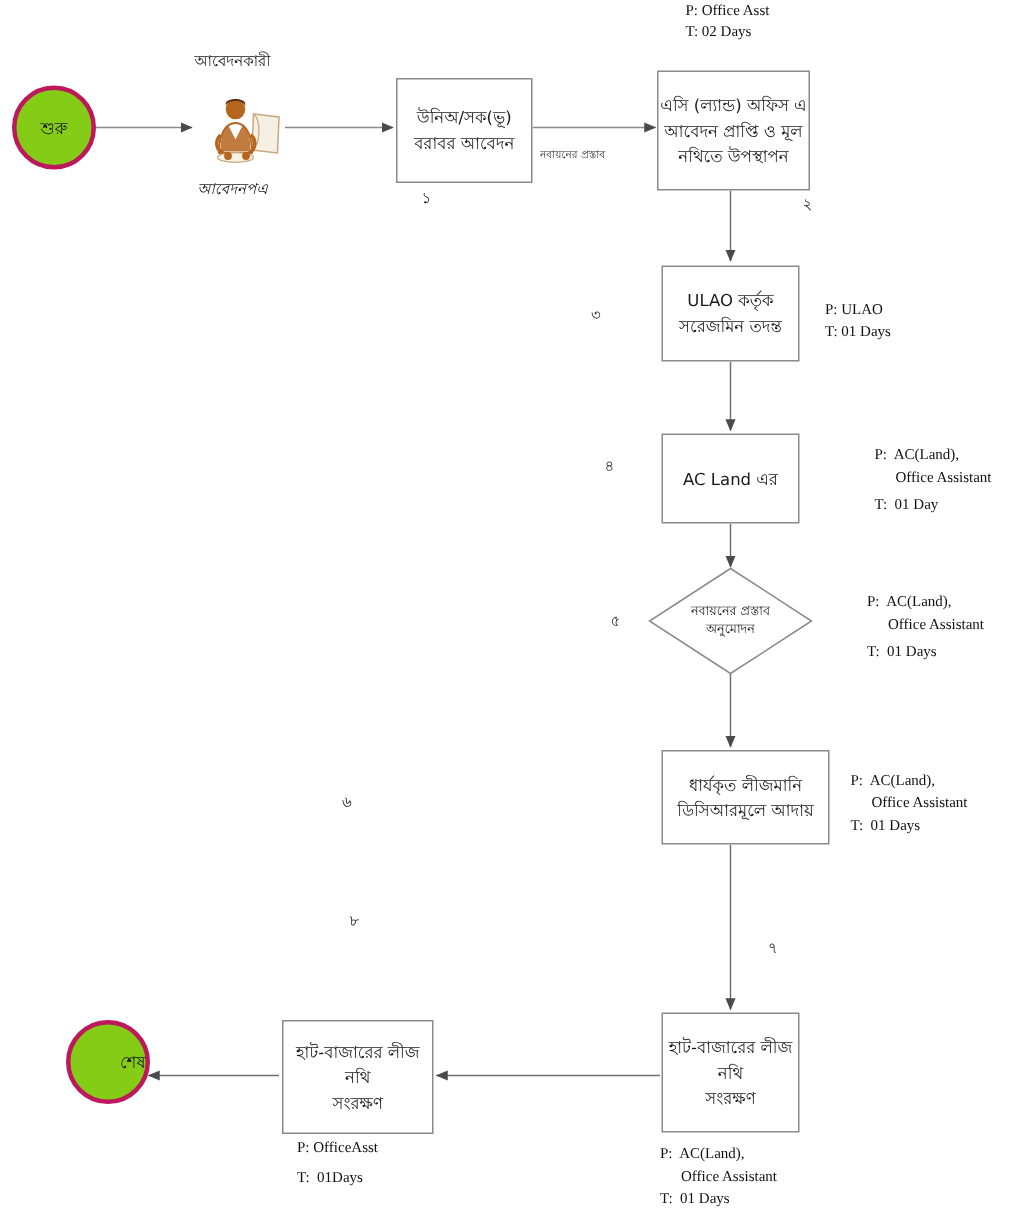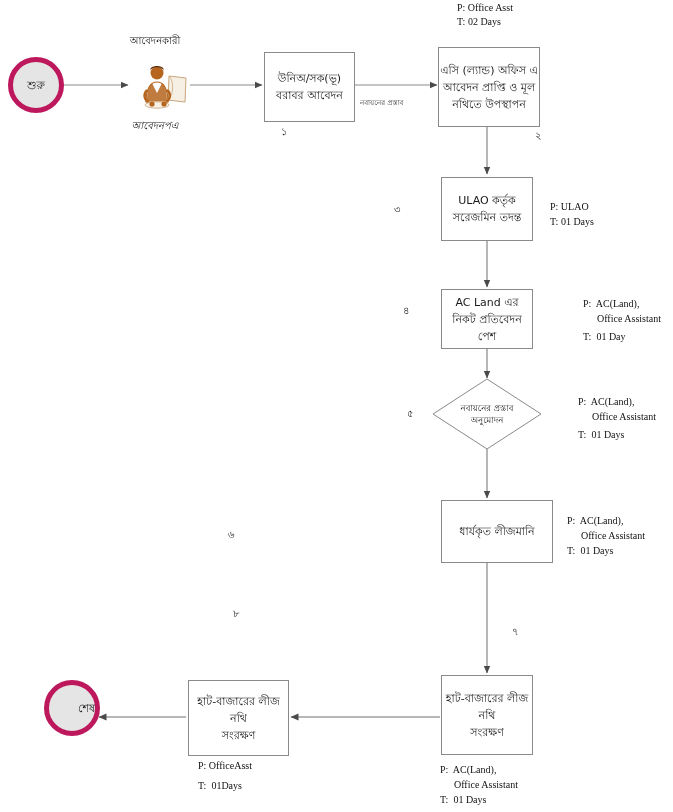--- a/index.html
+++ b/index.html
@@ -38,23 +38,23 @@
     color: #1a1a1a;
     letter-spacing: 0px;
   }
   .bn-sm {
     font-family: "DejaVu Sans", "Liberation Sans", sans-serif;
     font-size: 8.5px;
     line-height: 12px;
     color: #1a1a1a;
   }
   .ellipse {
-    border: 5px solid #be185d;
+    border: 3px solid #be185d;
     border-radius: 50%;
-    background: #e5e5e5;
+    background: #84cc16;
   }
   .diamond-wrap {
     position: absolute;
   }
   .diamond-label {
     position: absolute;
     left: 0;
     right: 0;
     top: 50%;
     transform: translateY(-50%);
@@ -185,40 +185,40 @@
   <div class="node box" style="left:441px; top:177px; width:92px; height:64px;">
     <span class="bn">ULAO কর্তৃক</span>
     <span class="bn">সরেজমিন তদন্ত</span>
   </div>
   <div class="num" style="left:394px; top:202px;">৩</div>
   <div class="ann" style="left:550px; top:199px;">P: ULAO</div>
   <div class="ann" style="left:550px; top:214px;">T: 01 Days</div>
 
   <div class="node box" style="left:441px; top:289px; width:92px; height:60px;">
     <span class="bn">AC Land এর</span>
-    <span class="bn">নিকট প্রতিবেদন পেশ</span>
   </div>
   <div class="num" style="left:403px; top:303px;">৪</div>
   <div class="ann" style="left:583px; top:296px;">P:  AC(Land),</div>
   <div class="ann" style="left:597px; top:311px;">Office Assistant</div>
   <div class="ann" style="left:583px; top:329px;">T:  01 Day</div>
 
   <div class="diamond-wrap" style="left:433px; top:379px; width:108px; height:70px;">
     <div class="diamond-label">
       <div class="bn-sm">নবায়নের প্রস্তাব</div>
       <div class="bn-sm">অনুমোদন</div>
     </div>
   </div>
   <div class="num" style="left:407px; top:406px;">৫</div>
   <div class="ann" style="left:578px; top:394px;">P:  AC(Land),</div>
   <div class="ann" style="left:592px; top:409px;">Office Assistant</div>
   <div class="ann" style="left:578px; top:427px;">T:  01 Days</div>
 
   <div class="node box" style="left:441px; top:500px; width:112px; height:63px;">
     <span class="bn">ধার্যকৃত লীজমানি</span>
+    <span class="bn">ডিসিআরমূলে আদায়</span>
   </div>
   <div class="num" style="left:228px; top:527px;">৬</div>
   <div class="ann" style="left:567px; top:513px;">P:  AC(Land),</div>
   <div class="ann" style="left:581px; top:528px;">Office Assistant</div>
   <div class="ann" style="left:567px; top:543px;">T:  01 Days</div>
 
   <div class="node box" style="left:441px; top:675px; width:92px; height:80px;">
     <span class="bn">হাট-বাজারের লীজ নথি</span>
     <span class="bn">সংরক্ষণ</span>
   </div>

